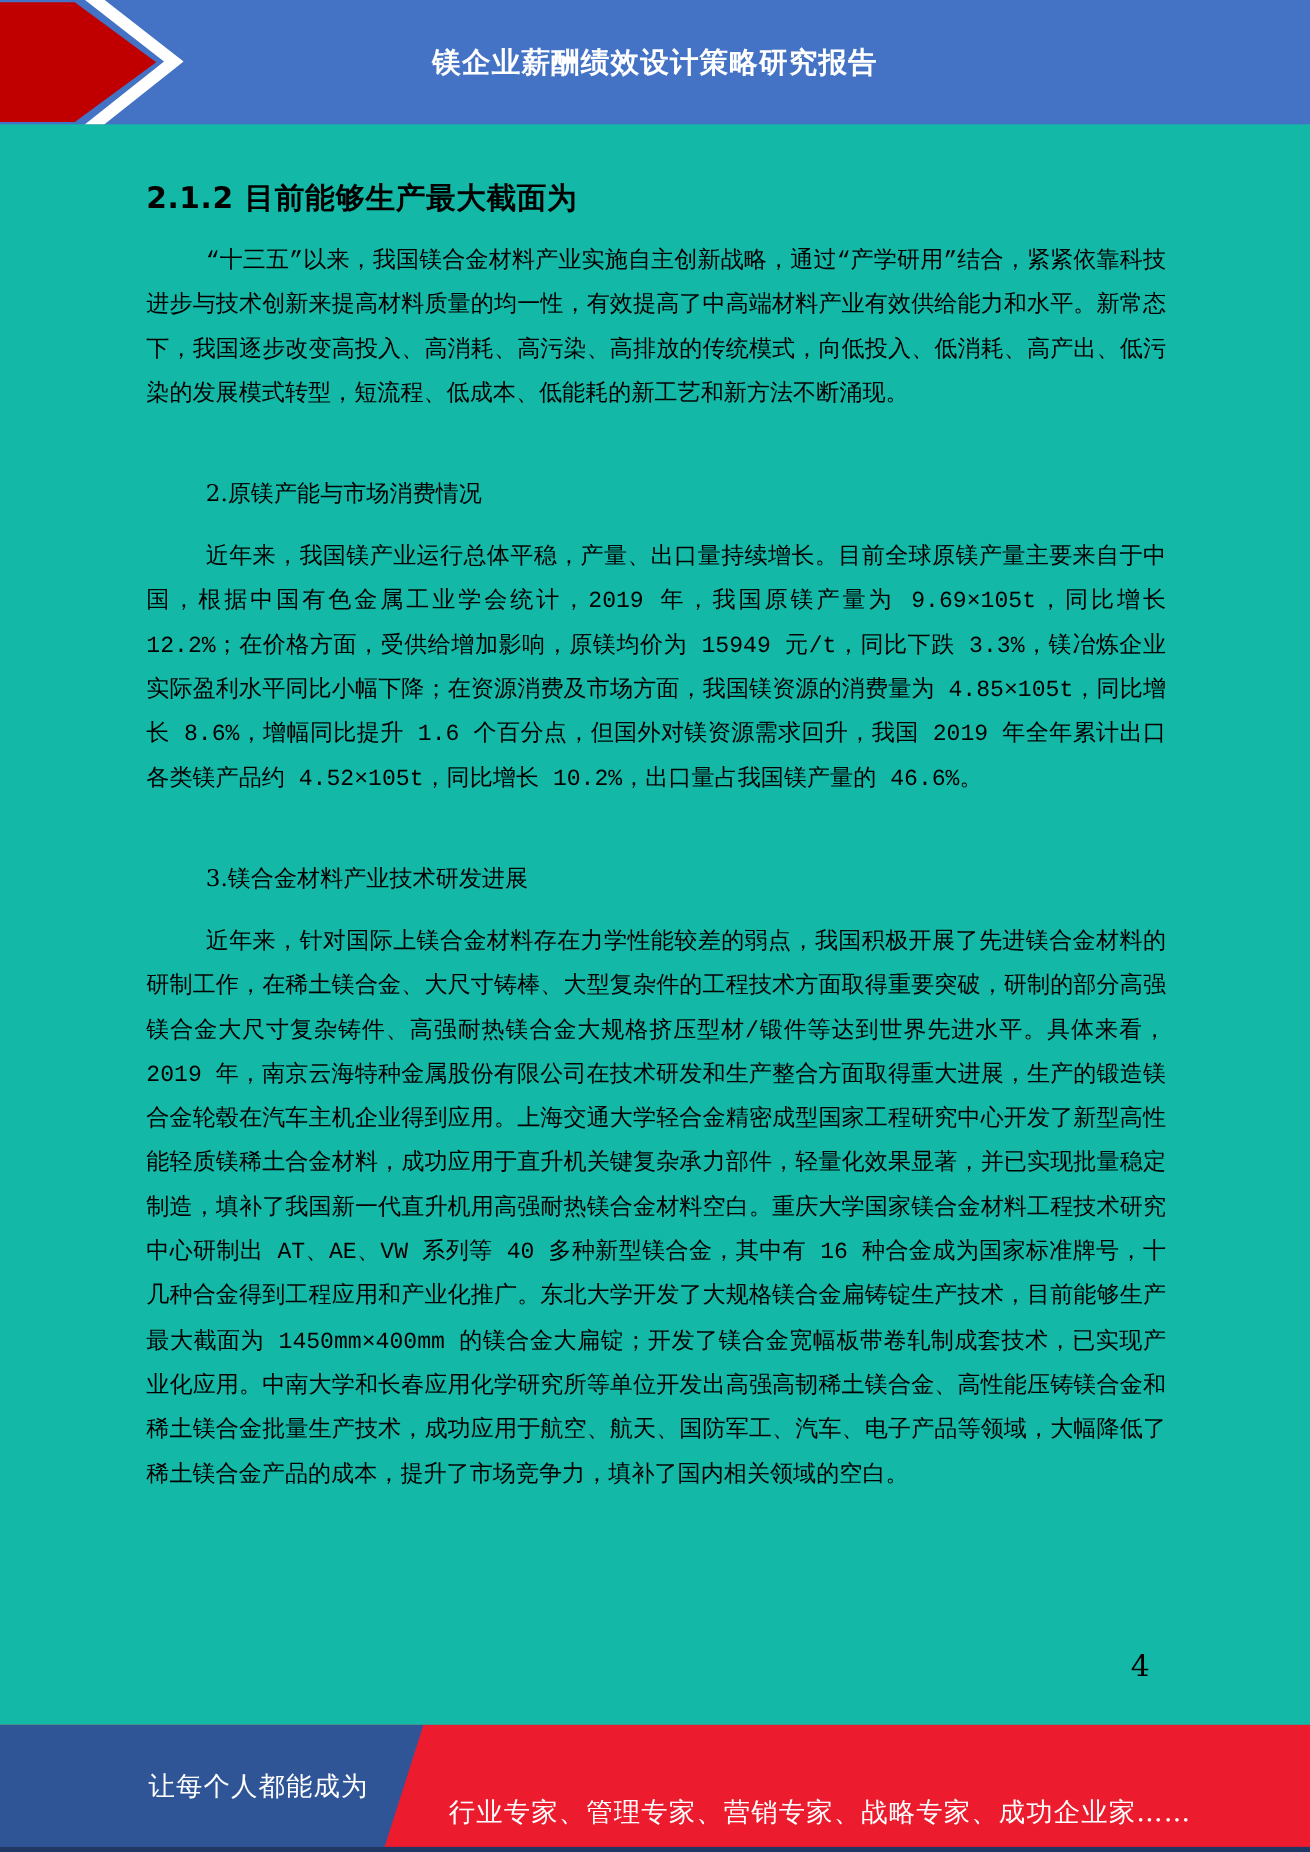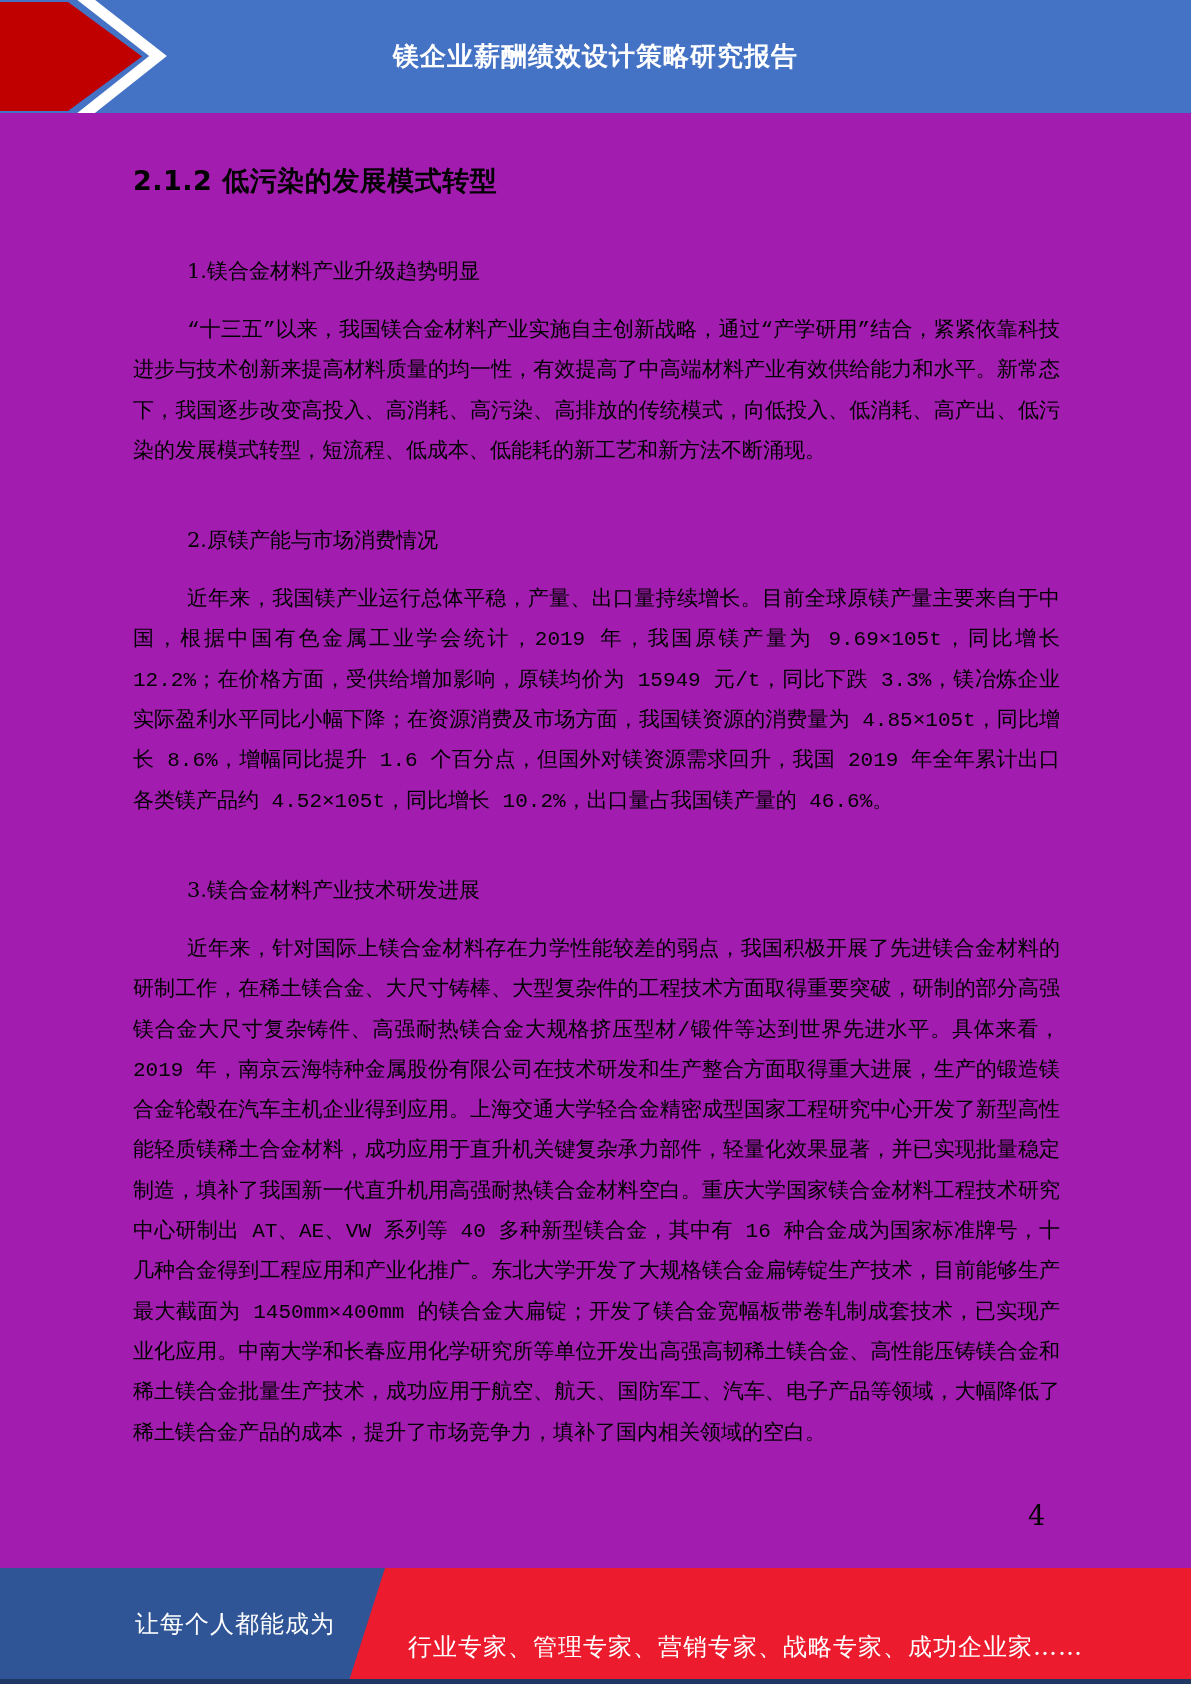--- a/index.html
+++ b/index.html
@@ -1,18 +1,18 @@
 <!DOCTYPE html>
 <html><head>
 <meta charset="utf-8">
 <style>
   html,body { margin:0; padding:0; background:#e9e9e9; }
   .page {
     position:relative; width:1191px; height:1684px; margin:0 auto;
-    background:#a21caf; overflow:hidden;
+    background:#14b8a6; overflow:hidden;
     font-family:"DejaVu Serif","Liberation Serif",serif; color:#000;
   }
   
   .header {
     position:absolute; top:0; left:0; width:100%; height:113px;
     background:#4472C4;
   }
   .header-arrow { position:absolute; top:0; left:0; width:200px; height:113px; }
   .header-title {
     position:absolute; top:0; left:0; width:100%; height:113px;
@@ -75,23 +75,22 @@
 
   <div class="header">
     <svg class="header-arrow" viewBox="0 0 200 113" width="200" height="113" aria-hidden="true">
       <path d="M76 -8 L158 56 L76 121" fill="none" stroke="#ffffff" stroke-width="11"></path>
       <polygon points="0,2 68,2 142,56.5 68,111 0,111" fill="#C00000"></polygon>
     </svg>
     <div class="header-title">镁企业薪酬绩效设计策略研究报告</div>
   </div>
 
   <div class="doc">
-    <h2 class="section-heading">2.1.2 低污染的发展模式转型</h2>
+    <h2 class="section-heading">2.1.2 目前能够生产最大截面为</h2>
 
-    <p class="subhead">1.镁合金材料产业升级趋势明显</p>
     <p class="para">“十三五”以来，我国镁合金材料产业实施自主创新战略，通过“产学研用”结合，紧紧依靠科技进步与技术创新来提高材料质量的均一性，有效提高了中高端材料产业有效供给能力和水平。新常态下，我国逐步改变高投入、高消耗、高污染、高排放的传统模式，向低投入、低消耗、高产出、低污染的发展模式转型，短流程、低成本、低能耗的新工艺和新方法不断涌现。</p>
 
     <p class="subhead gap-lg">2.原镁产能与市场消费情况</p>
     <p class="para">近年来，我国镁产业运行总体平稳，产量、出口量持续增长。目前全球原镁产量主要来自于中国，根据中国有色金属工业学会统计，2019 年，我国原镁产量为 9.69×105t，同比增长 12.2%；在价格方面，受供给增加影响，原镁均价为 15949 元/t，同比下跌 3.3%，镁冶炼企业实际盈利水平同比小幅下降；在资源消费及市场方面，我国镁资源的消费量为 4.85×105t，同比增长 8.6%，增幅同比提升 1.6 个百分点，但国外对镁资源需求回升，我国 2019 年全年累计出口各类镁产品约 4.52×105t，同比增长 10.2%，出口量占我国镁产量的 46.6%。</p>
 
     <p class="subhead gap-lg">3.镁合金材料产业技术研发进展</p>
     <p class="para">近年来，针对国际上镁合金材料存在力学性能较差的弱点，我国积极开展了先进镁合金材料的研制工作，在稀土镁合金、大尺寸铸棒、大型复杂件的工程技术方面取得重要突破，研制的部分高强镁合金大尺寸复杂铸件、高强耐热镁合金大规格挤压型材/锻件等达到世界先进水平。具体来看，2019 年，南京云海特种金属股份有限公司在技术研发和生产整合方面取得重大进展，生产的锻造镁合金轮毂在汽车主机企业得到应用。上海交通大学轻合金精密成型国家工程研究中心开发了新型高性能轻质镁稀土合金材料，成功应用于直升机关键复杂承力部件，轻量化效果显著，并已实现批量稳定制造，填补了我国新一代直升机用高强耐热镁合金材料空白。重庆大学国家镁合金材料工程技术研究中心研制出 AT、AE、VW 系列等 40 多种新型镁合金，其中有 16 种合金成为国家标准牌号，十几种合金得到工程应用和产业化推广。东北大学开发了大规格镁合金扁铸锭生产技术，目前能够生产最大截面为 1450mm×400mm 的镁合金大扁锭；开发了镁合金宽幅板带卷轧制成套技术，已实现产业化应用。中南大学和长春应用化学研究所等单位开发出高强高韧稀土镁合金、高性能压铸镁合金和稀土镁合金批量生产技术，成功应用于航空、航天、国防军工、汽车、电子产品等领域，大幅降低了稀土镁合金产品的成本，提升了市场竞争力，填补了国内相关领域的空白。</p>
   </div>
 
   <div class="page-number">4</div>

